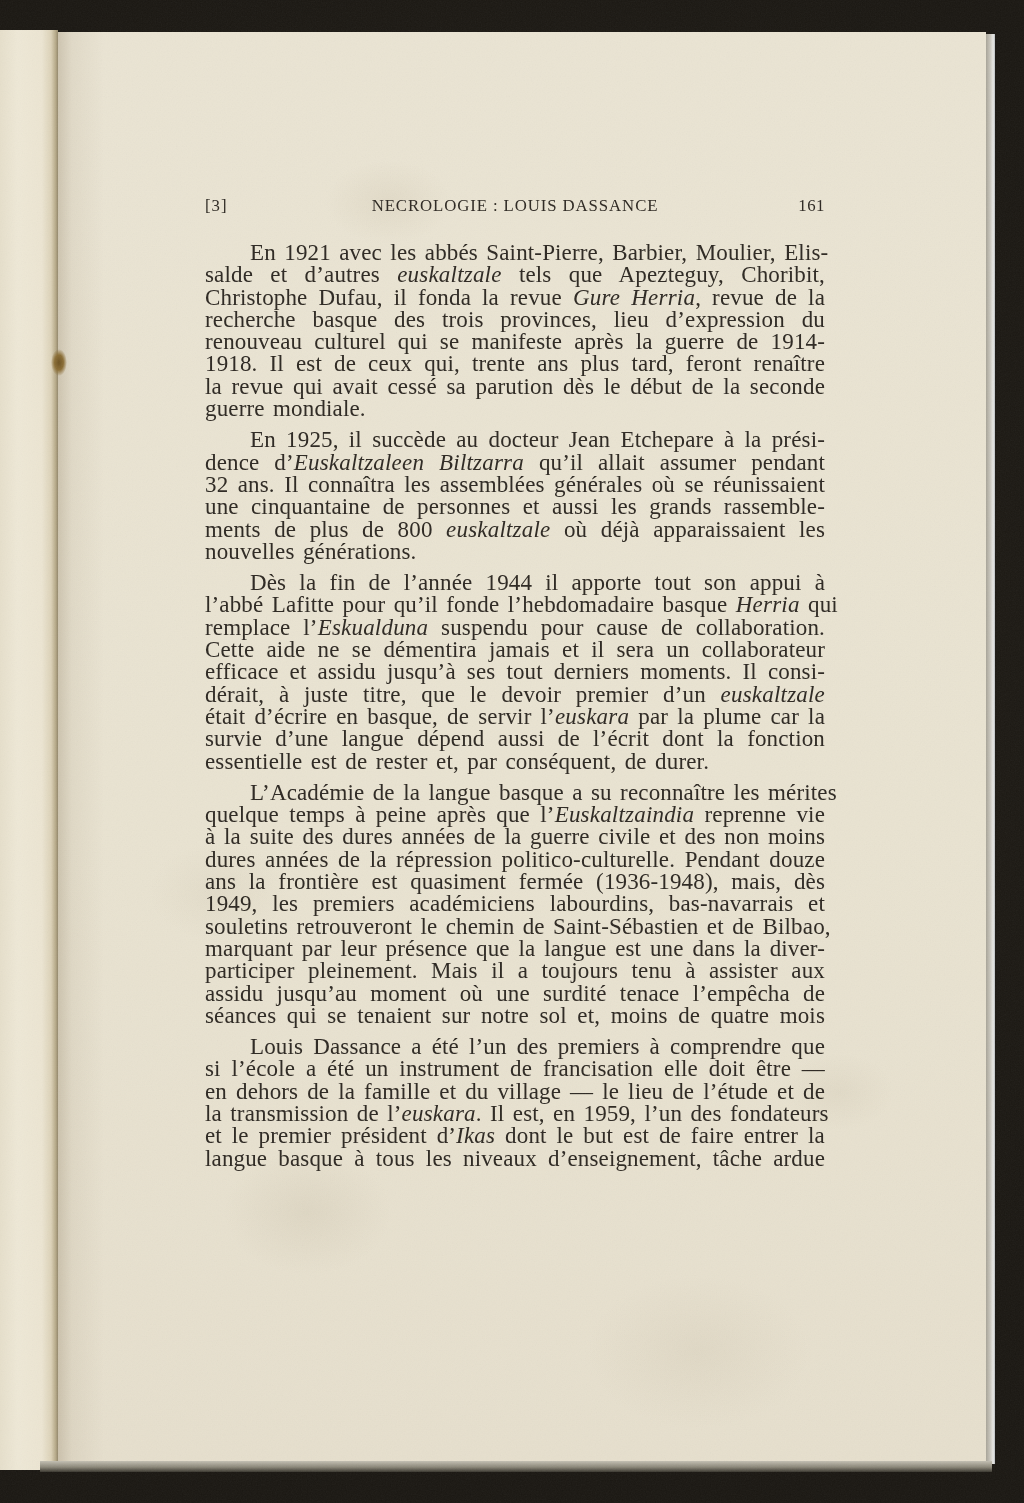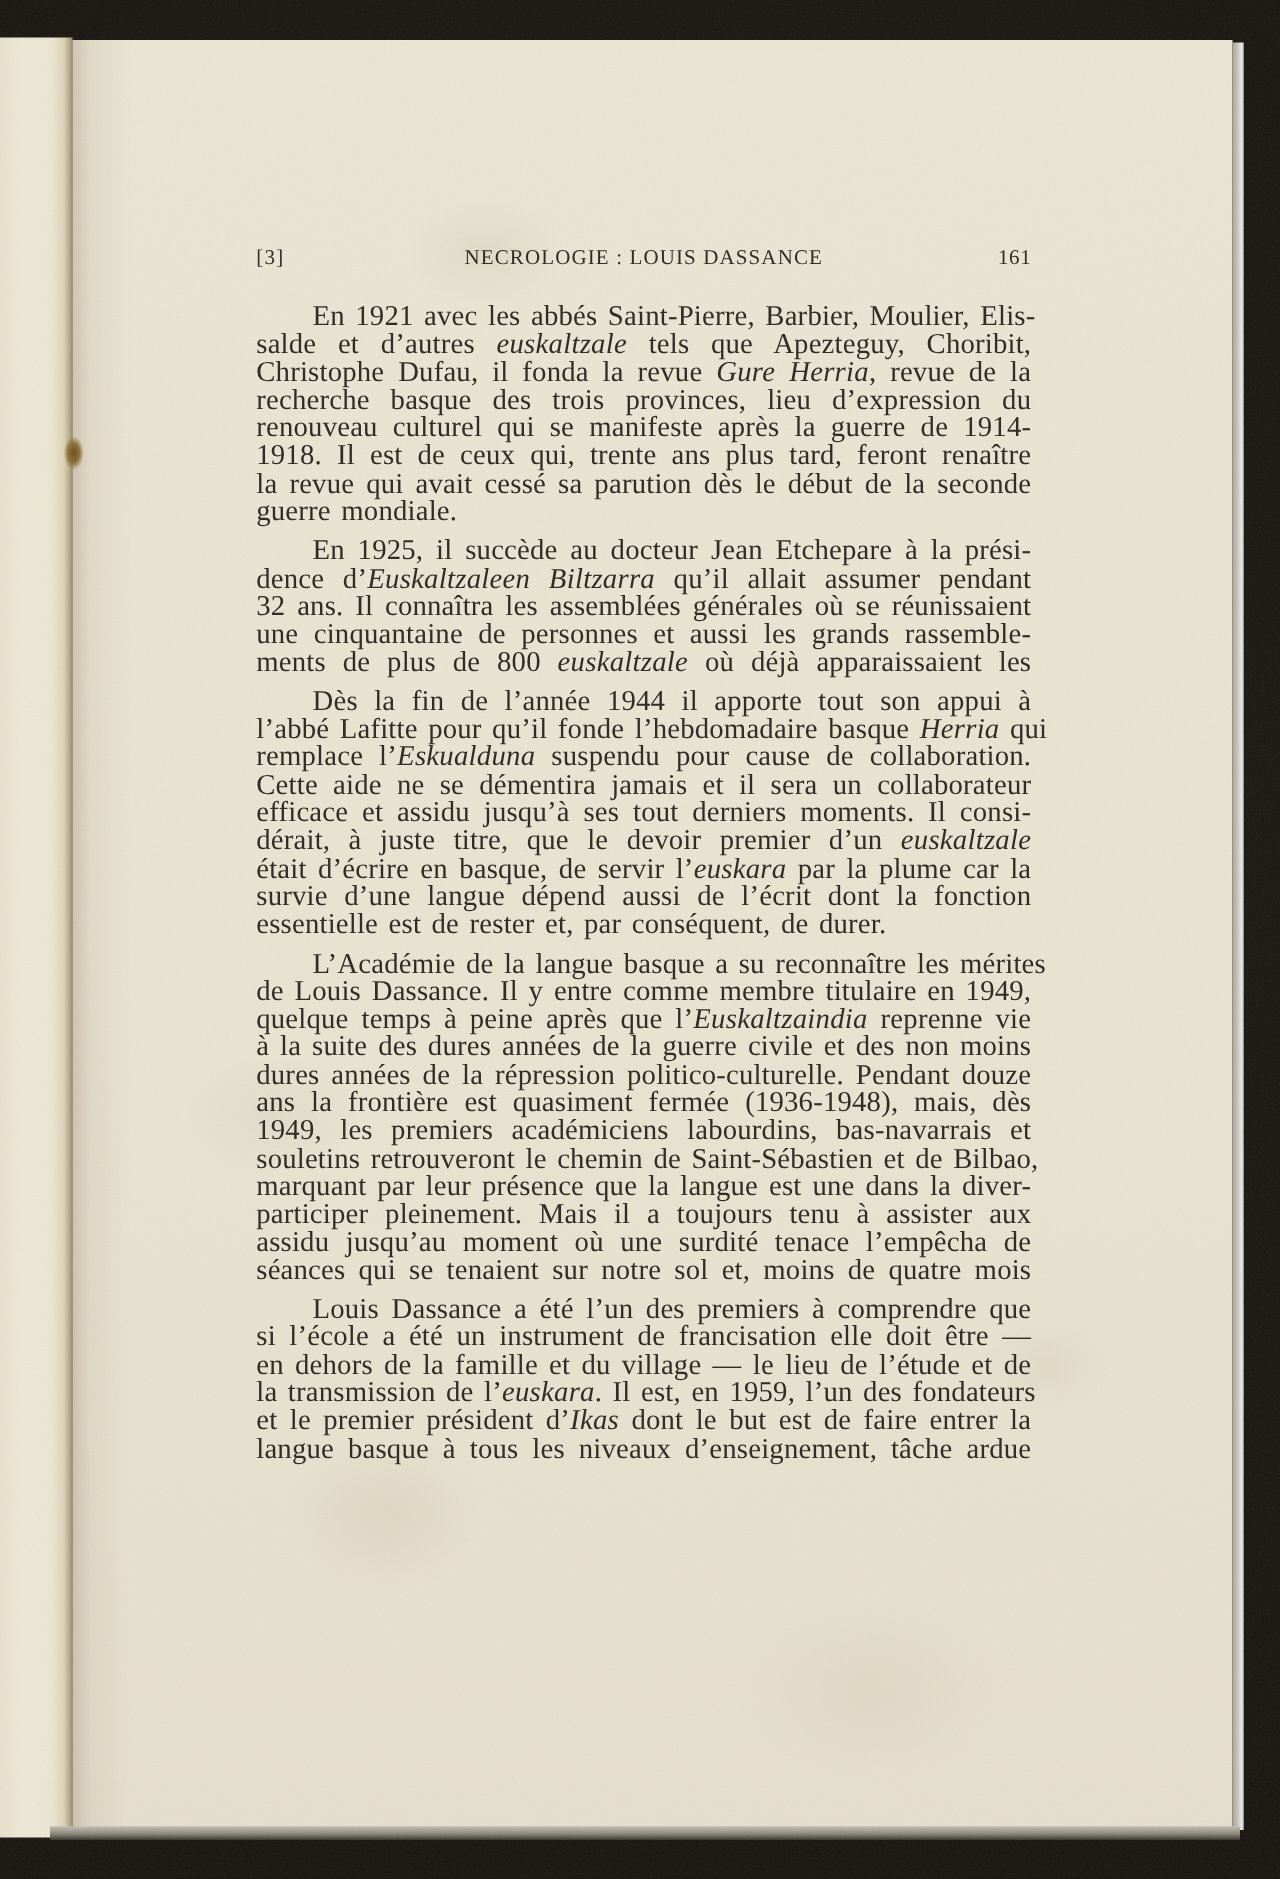--- a/index.html
+++ b/index.html
@@ -109,35 +109,35 @@
         <div class="line"><span>1918. Il est de ceux qui, trente ans plus tard, feront renaître</span></div>
         <div class="line"><span>la revue qui avait cessé sa parution dès le début de la seconde</span></div>
         <div class="line last"><span>guerre mondiale.</span></div>
       </div>
       <div class="para">
         <div class="line first"><span>En 1925, il succède au docteur Jean Etchepare à la prési-</span></div>
         <div class="line"><span>dence d’</span><em>Euskaltzaleen Biltzarra</em><span> qu’il allait assumer pendant</span></div>
         <div class="line"><span>32 ans. Il connaîtra les assemblées générales où se réunissaient</span></div>
         <div class="line"><span>une cinquantaine de personnes et aussi les grands rassemble-</span></div>
         <div class="line"><span>ments de plus de 800 </span><em>euskaltzale</em><span> où déjà apparaissaient les</span></div>
+        <div class="line last"><span>nouvelles générations.</span></div>
       </div>
       <div class="para">
         <div class="line first"><span>Dès la fin de l’année 1944 il apporte tout son appui à</span></div>
         <div class="line"><span>l’abbé Lafitte pour qu’il fonde l’hebdomadaire basque </span><em>Herria</em><span> qui</span></div>
         <div class="line"><span>remplace l’</span><em>Eskualduna</em><span> suspendu pour cause de collaboration.</span></div>
         <div class="line"><span>Cette aide ne se démentira jamais et il sera un collaborateur</span></div>
         <div class="line"><span>efficace et assidu jusqu’à ses tout derniers moments. Il consi-</span></div>
         <div class="line"><span>dérait, à juste titre, que le devoir premier d’un </span><em>euskaltzale</em></div>
         <div class="line"><span>était d’écrire en basque, de servir l’</span><em>euskara</em><span> par la plume car la</span></div>
         <div class="line"><span>survie d’une langue dépend aussi de l’écrit dont la fonction</span></div>
         <div class="line last"><span>essentielle est de rester et, par conséquent, de durer.</span></div>
       </div>
       <div class="para">
         <div class="line first"><span>L’Académie de la langue basque a su reconnaître les mérites</span></div>
-        <div class="line"><span>de Louis Dassance. Il y entre comme membre titulaire en 1949,</span></div>
         <div class="line"><span>quelque temps à peine après que l’</span><em>Euskaltzaindia</em><span> reprenne vie</span></div>
         <div class="line"><span>à la suite des dures années de la guerre civile et des non moins</span></div>
         <div class="line"><span>dures années de la répression politico-culturelle. Pendant douze</span></div>
         <div class="line"><span>ans la frontière est quasiment fermée (1936-1948), mais, dès</span></div>
         <div class="line"><span>1949, les premiers académiciens labourdins, bas-navarrais et</span></div>
         <div class="line"><span>souletins retrouveront le chemin de Saint-Sébastien et de Bilbao,</span></div>
         <div class="line"><span>marquant par leur présence que la langue est une dans la diver-</span></div>
         <div class="line"><span>participer pleinement. Mais il a toujours tenu à assister aux</span></div>
         <div class="line"><span>assidu jusqu’au moment où une surdité tenace l’empêcha de</span></div>
         <div class="line"><span>séances qui se tenaient sur notre sol et, moins de quatre mois</span></div>

